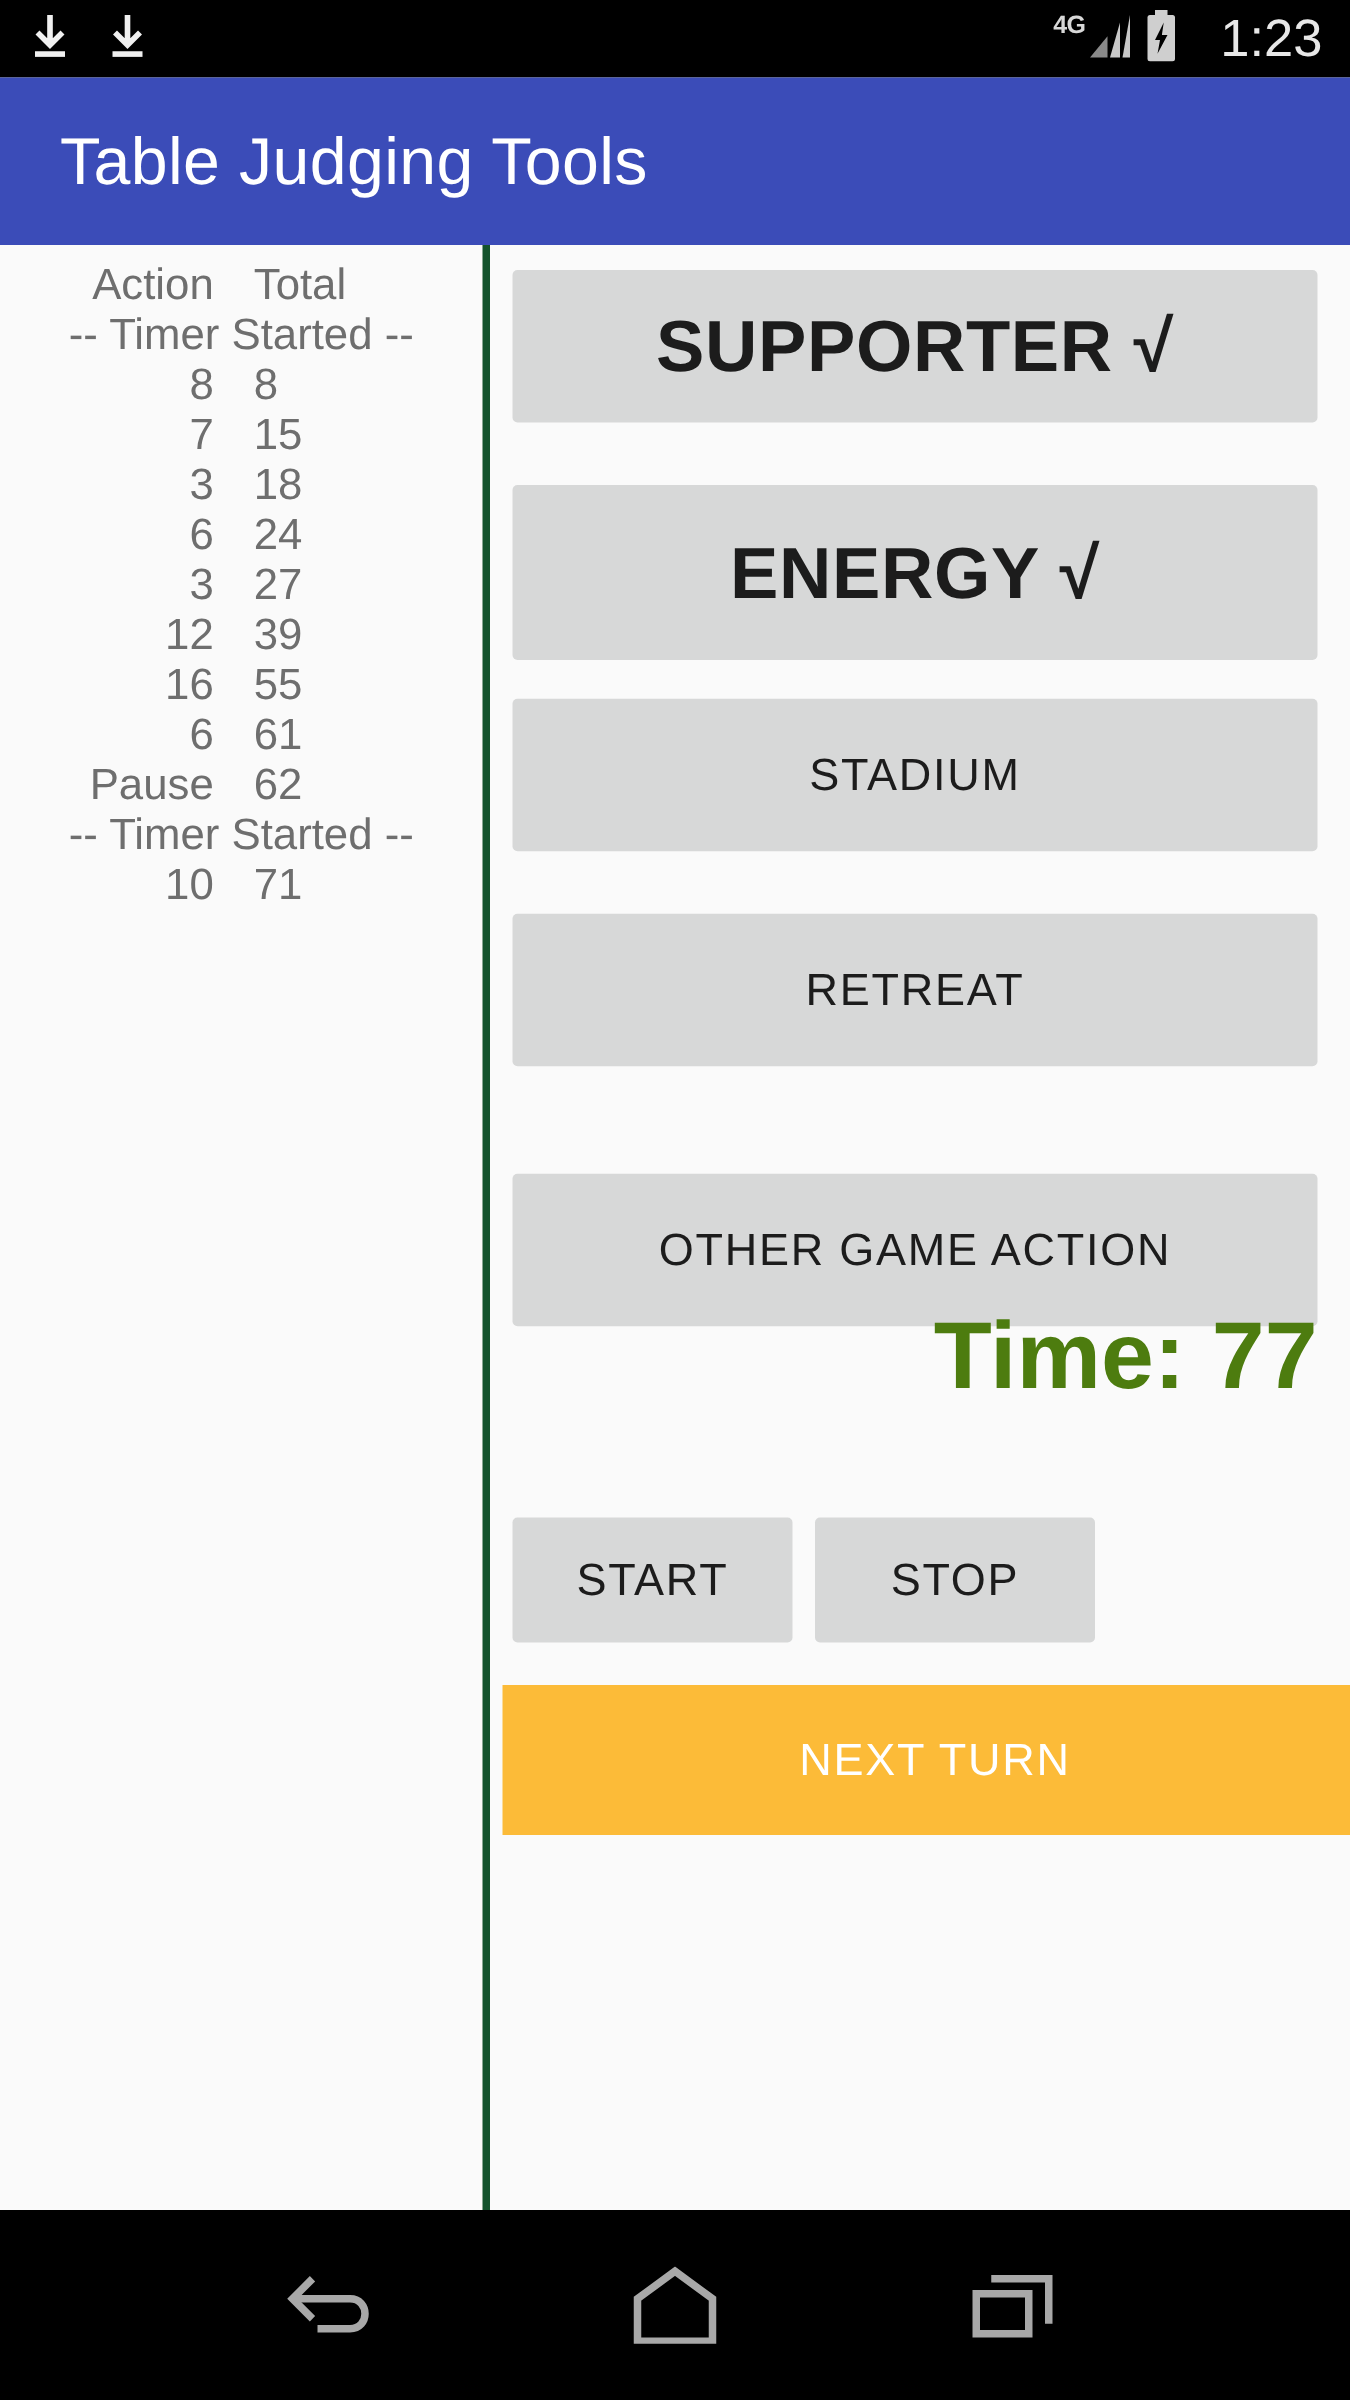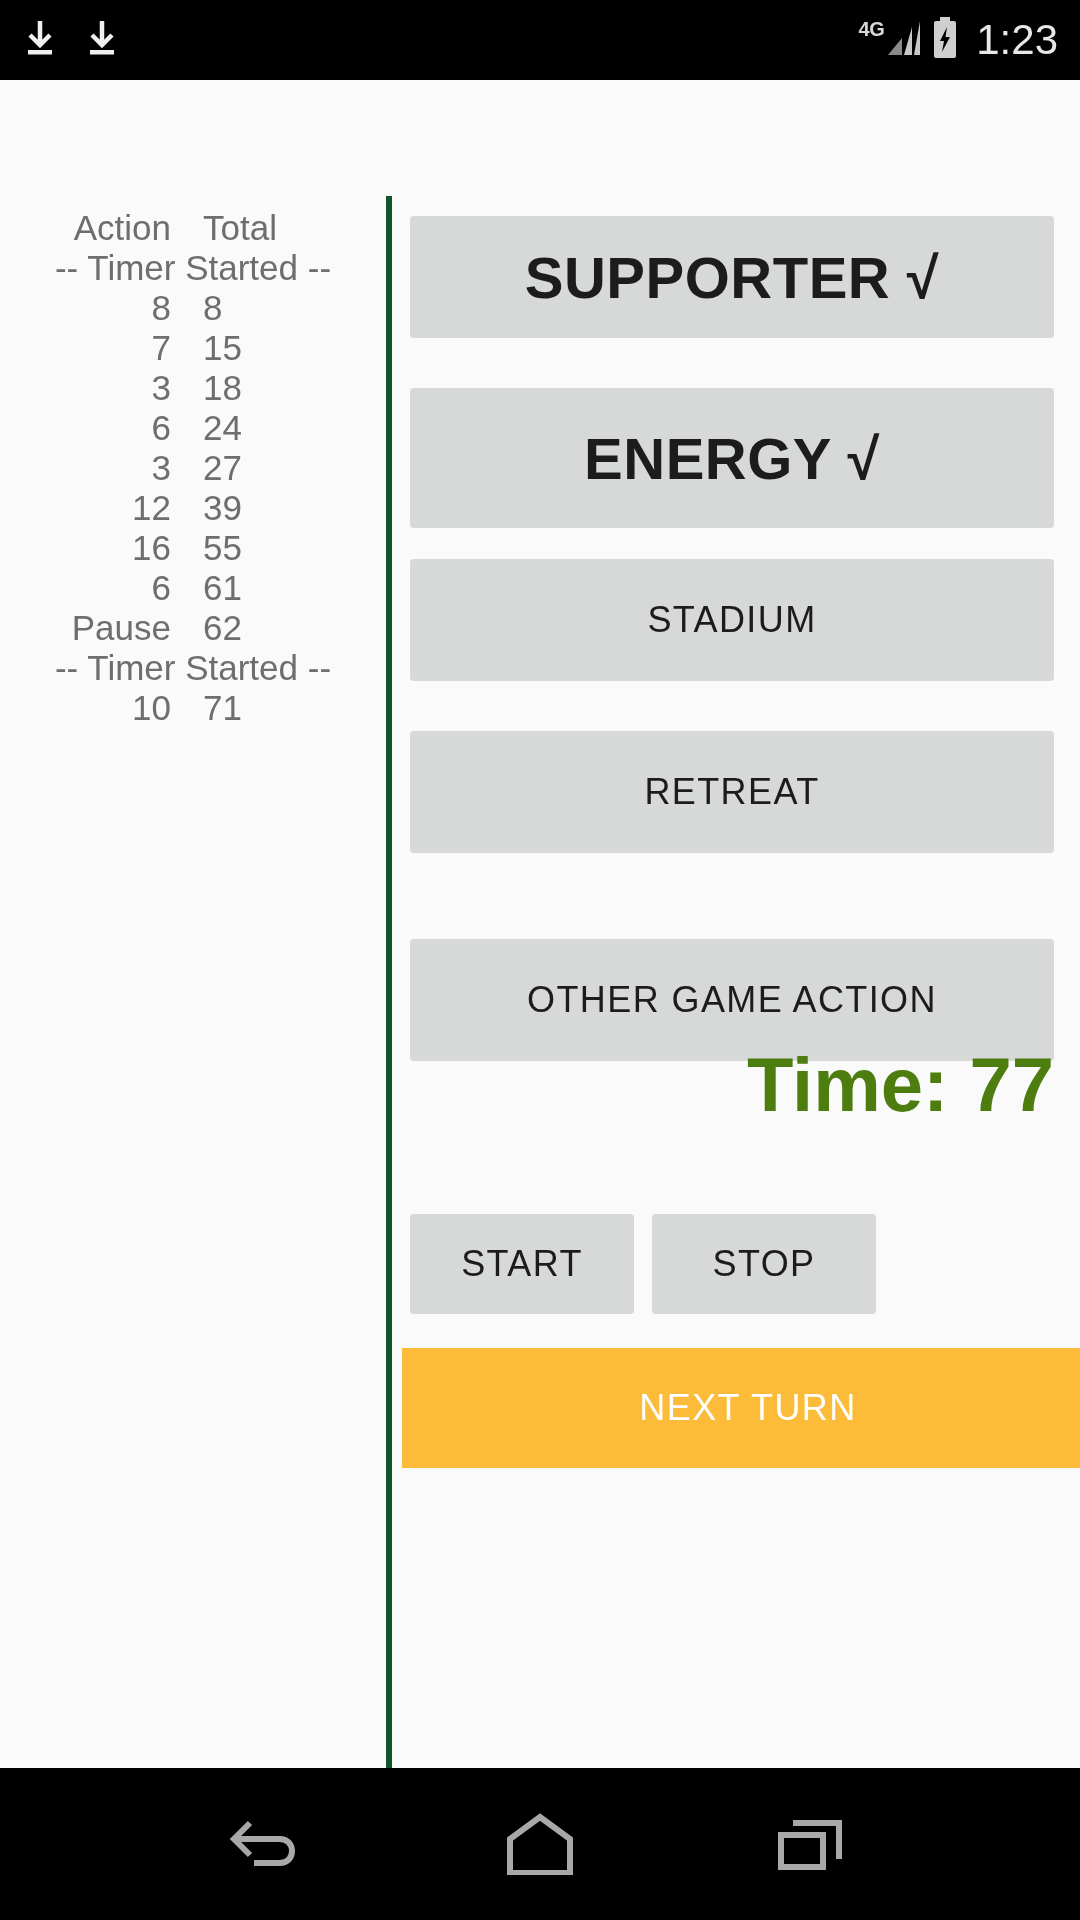--- a/index.html
+++ b/index.html
@@ -17,21 +17,21 @@
     width: 1080px;
     height: 1920px;
     background: #fafafa;
   }
 
   
   .statusbar {
     position: absolute;
     top: 0; left: 0;
     width: 1080px;
-    height: 80px;
+    height: 62px;
     background: #000000;
     display: flex;
     align-items: center;
     padding: 0 22px;
   }
   .sb-left { display: flex; align-items: center; gap: 26px; }
   .sb-right {
     margin-left: auto;
     display: flex;
     align-items: center;
@@ -47,21 +47,21 @@
     position: relative;
     top: -11px;
     margin-right: -8px;
   }
   .sb-clock {
     color: #e8e8e8;
     font-size: 42px;
     font-weight: 400;
     letter-spacing: 0px;
     line-height: 1;
-    margin-left: 8px;
+    margin-left: 24px;
   }
 
   
   .appbar {
     position: absolute;
     top: 62px; left: 0;
     width: 1080px;
     height: 134px;
     background: #3b4cb8;
     display: flex;
@@ -244,20 +244,23 @@
         <svg width="26" height="42" viewBox="0 0 26 42">
           <rect x="8" y="0" width="10" height="4" fill="#cfcfcf"></rect>
           <rect x="2" y="4" width="22" height="37" rx="2" fill="#cfcfcf"></rect>
           <path d="M15 10 L8 24 L12 24 L10 35 L18 20 L13.5 20 Z" fill="#000000"></path>
         </svg>
       </span>
       <span class="sb-clock">1:23</span>
     </div>
   </div>
 
+  <div class="appbar">
+    <span class="appbar-title">Table Judging Tools</span>
+  </div>
 
   <div class="content">
 
     <div class="logpanel" id="logpanel">
       <div class="log-row header">
         <span class="col-action">Action</span>
         <span class="col-total">Total</span>
       </div>
 
     <div class="log-row full">

